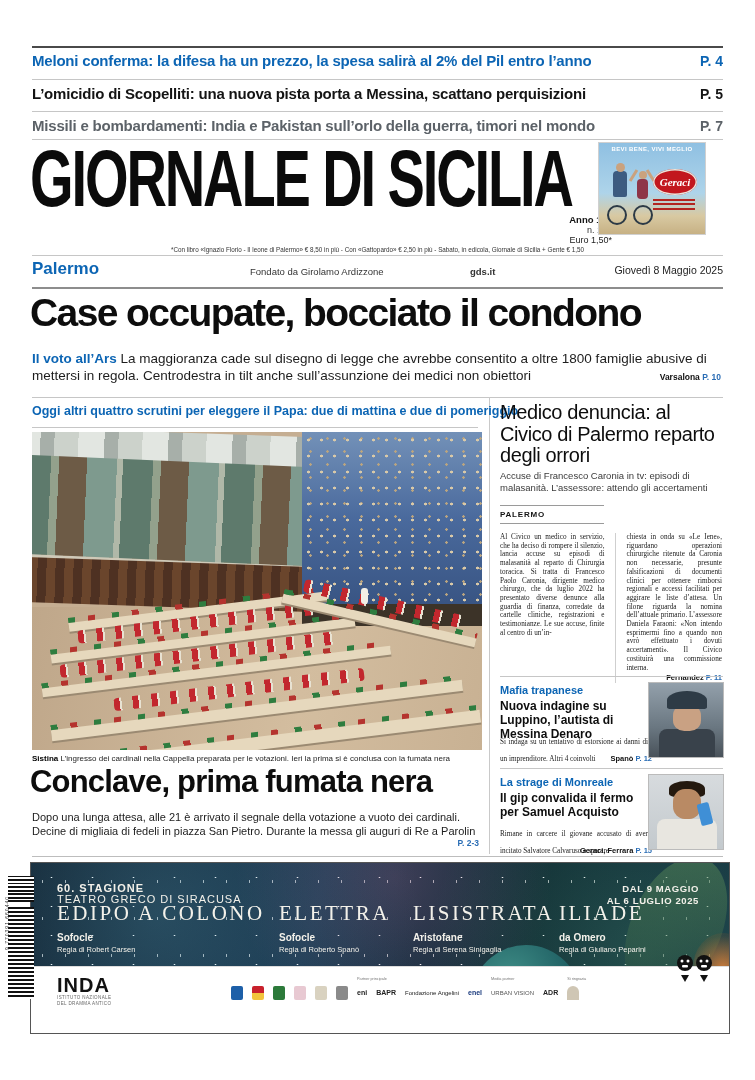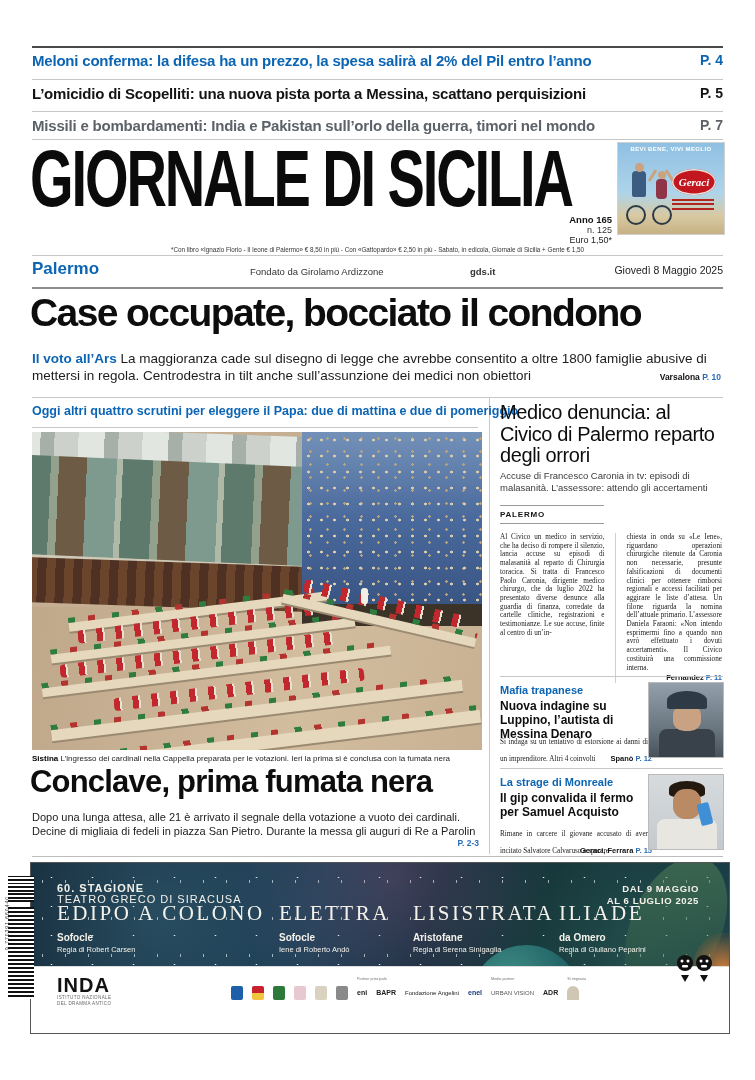--- a/index.html
+++ b/index.html
@@ -3,31 +3,31 @@
 <meta charset="utf-8">
 <style>
   html,body{margin:0;padding:0;background:#fff;}
   .page{position:relative;width:755px;height:1080px;background:#fff;overflow:hidden;
         font-family:"Liberation Sans",sans-serif;color:#141414;}
   .rule{position:absolute;left:32px;right:32px;height:1px;background:#c6c6c6;}
   .c-blue{color:#0c65b4;}
   .c-dark{color:#141414;}
   .c-gray{color:#5c6268;}
   
-  .tsrow{position:absolute;left:32px;right:32px;display:flex;align-items:flex-start;}
+  .tsrow{position:absolute;left:32px;right:32px;display:flex;align-items:flex-end;}
   .tstext{font-size:15px;font-weight:700;letter-spacing:-0.2px;flex:1;}
   .tspage{font-size:14px;font-weight:700;margin-left:10px;white-space:nowrap;}
   
   .logo{position:absolute;left:30px;top:146px;margin:0;font-size:80px;font-weight:900;
         letter-spacing:-3px;line-height:0.82;white-space:nowrap;transform:scale(0.70,1);
         transform-origin:left top;color:#0b0b0b;}
   .annoblock{position:absolute;right:143px;text-align:right;line-height:1;}
   .fineprint{position:absolute;left:110px;right:110px;top:246px;text-align:center;
              font-size:6.3px;color:#333;}
-  .geraci{position:absolute;left:617px;top:142px;width:106px;height:91px;overflow:hidden;
+  .geraci{position:absolute;left:598px;top:142px;width:106px;height:91px;overflow:hidden;
           background:linear-gradient(180deg,#8fc0e2 0%,#aed4ea 55%,#d8c9a2 80%,#c7b184 100%);
           border:1px solid #d0d0d0;}
   .geraci .tag{position:absolute;left:0;right:0;top:3px;text-align:center;color:#fff;
                font-size:6px;font-weight:700;letter-spacing:0.4px;}
   .geraci .oval{position:absolute;right:8px;top:26px;width:44px;height:26px;background:#c2171e;
                 border-radius:50%;display:flex;align-items:center;justify-content:center;
                 box-shadow:0 0 0 1.5px #e8e4da inset;}
   .geraci .oval span{color:#fff;font-family:"Liberation Serif",serif;font-style:italic;
                      font-weight:700;font-size:11px;}
   .geraci .lines{position:absolute;right:10px;top:56px;width:42px;height:12px;
@@ -314,21 +314,21 @@
       <div>AL 6 LUGLIO 2025</div>
     </div>
     <div class="show" style="left:26px">
       <div class="t">EDIPO A COLONO</div>
       <div class="a">Sofocle</div>
       <div class="d">Regia di Robert Carsen</div>
     </div>
     <div class="show" style="left:248px">
       <div class="t">ELETTRA</div>
       <div class="a">Sofocle</div>
-      <div class="d">Iene di Roberto Andò</div>
+      <div class="d">Regia di Roberto Spanò</div>
     </div>
     <div class="show" style="left:382px">
       <div class="t">LISISTRATA</div>
       <div class="a">Aristofane</div>
       <div class="d">Regia di Serena Sinigaglia</div>
     </div>
     <div class="show" style="left:528px">
       <div class="t">ILIADE</div>
       <div class="a">da Omero</div>
       <div class="d">Regia di Giuliano Peparini</div>

